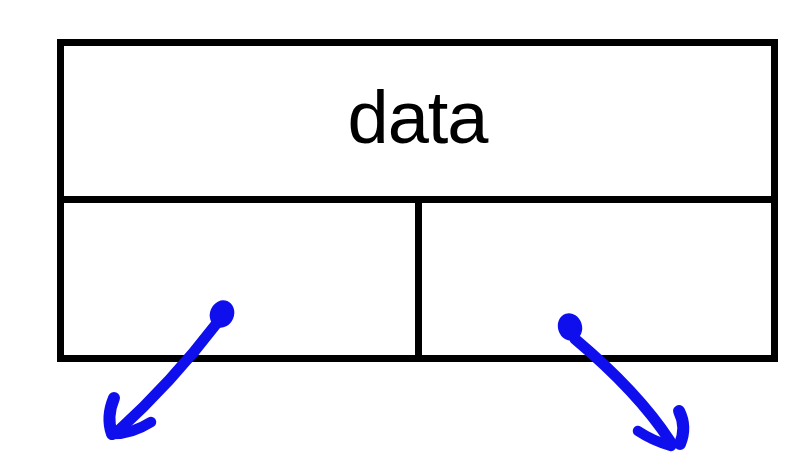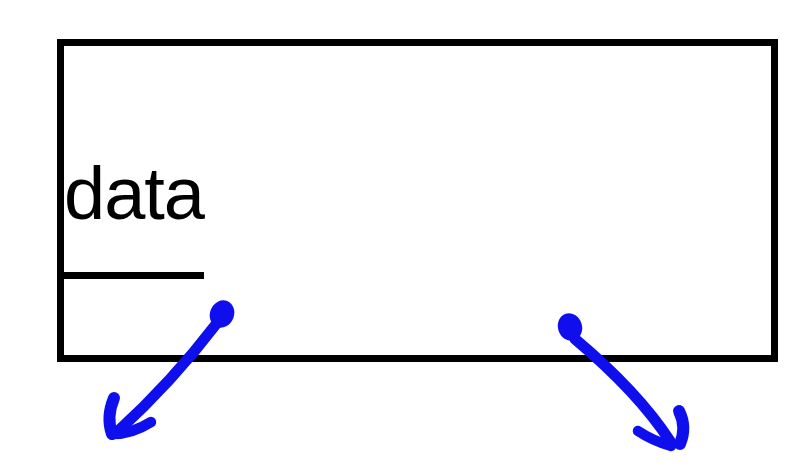--- a/index.html
+++ b/index.html
@@ -17,22 +17,22 @@
   
   .node-box {
     position: absolute;
     left: 57px;
     top: 39px;
     width: 721px;
     height: 323px;
     box-sizing: border-box;
     border: 7px solid var(--border, #000000);
     display: flex;
+    flex-direction: column;
     background: var(--background, #ffffff);
-    align-items: center;
   }
   .data-cell {
     height: 150px;
     box-sizing: content-box;
     border-bottom: 7px solid var(--border, #000000);
     display: flex;
     align-items: center;
     justify-content: center;
   }
   .data-label {

